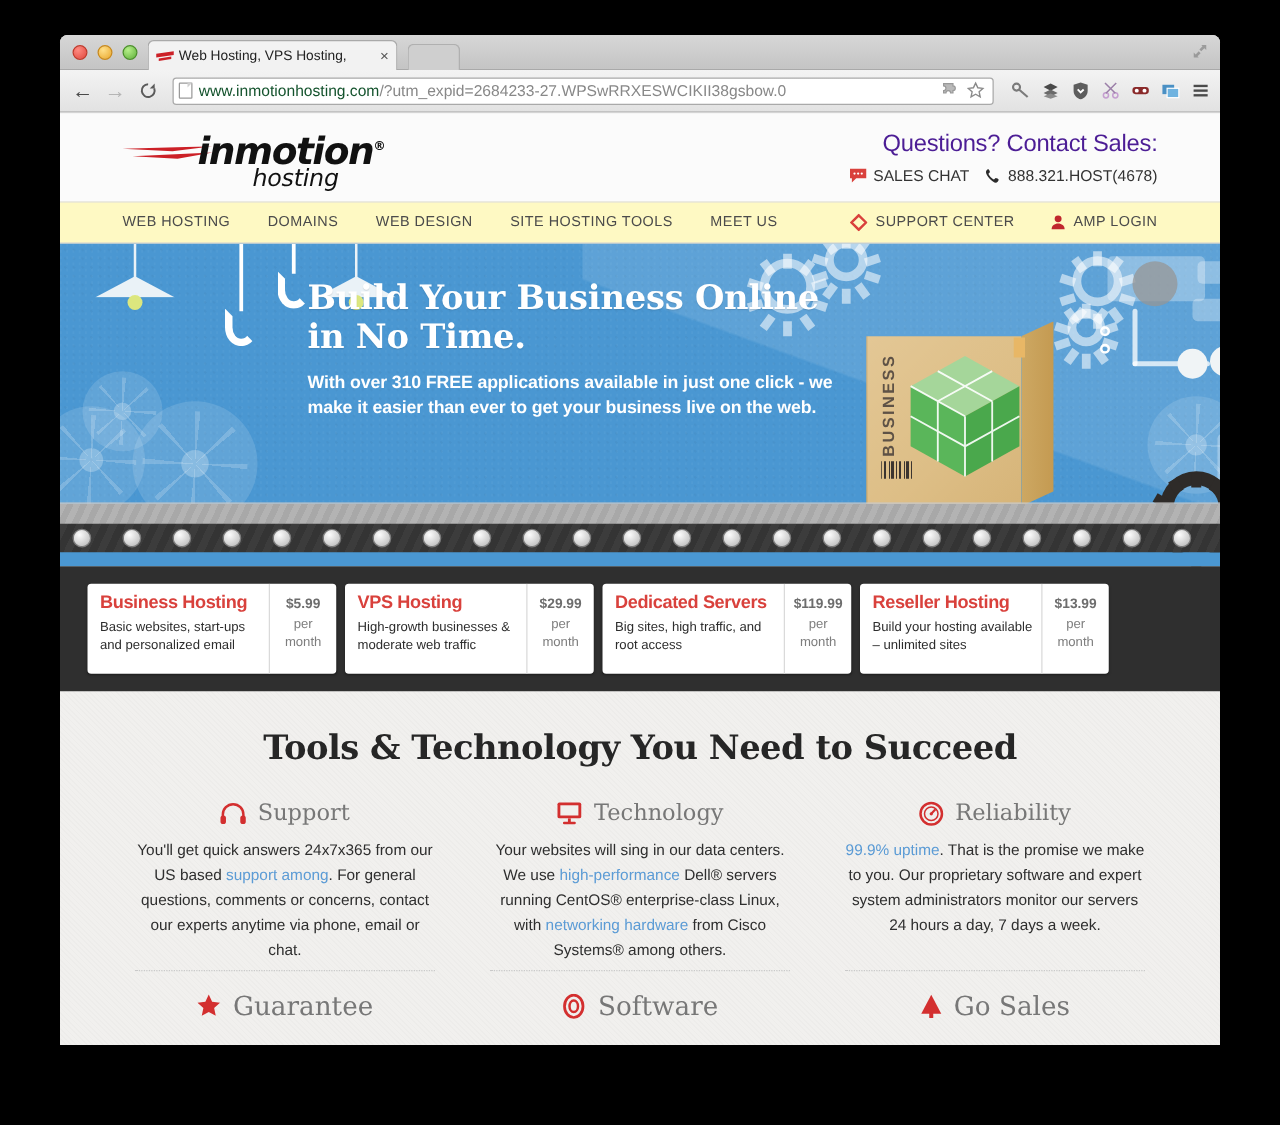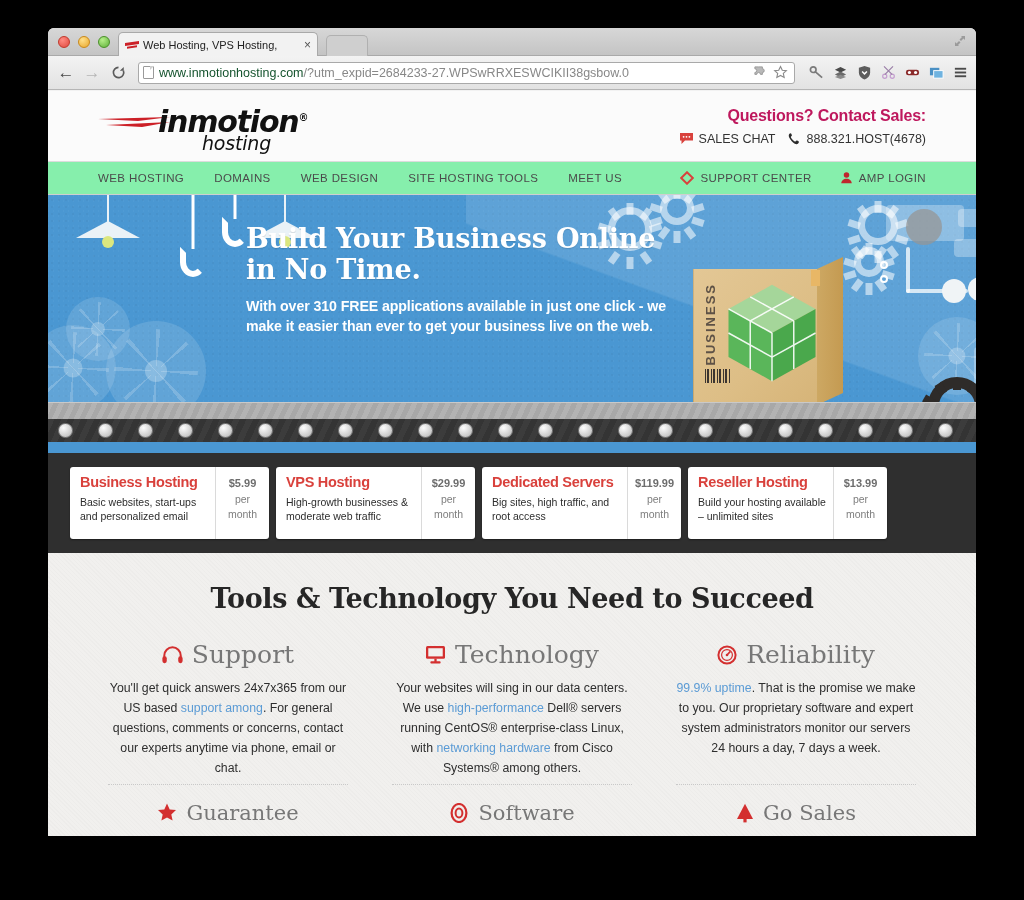--- a/index.html
+++ b/index.html
@@ -141,27 +141,27 @@
     font-size: 30px; letter-spacing: -1.2px; color:#111;
   }
   .logo .reg { font-size: 10px; vertical-align: super; font-weight:600; }
   .logo .sub {
     position:absolute; left:104px; top:32px;
     font-family: "DejaVu Sans", sans-serif;
     font-style: italic; font-size: 19px; color:#111;
     letter-spacing: -0.2px;
   }
   .contact { margin-left:auto; text-align:right; padding-right:26px; }
-  .contact .q { font-size: 16px; font-weight: bold; color:#be185d; letter-spacing:-.2px;}
+  .contact .q { font-size: 19px; font-weight: normal; color:#4c1d95; letter-spacing:-.2px;}
   .contact .row { margin-top:7px; display:flex; gap:12px; align-items:center; justify-content:flex-end;}
   .contact .item { display:flex; align-items:center; gap:5px; font-size:12.5px; color:#333; cursor:pointer;}
 
   
   .navbar {
-    height: 34px; background:#86efac;
+    height: 34px; background:#fef9c3;
     border-top:1px solid #dcdcdc; border-bottom:1px solid #cfcfcf;
     display:flex; align-items:center; padding:0 24px;
   }
   .navbar .links { display:flex; gap:30px; margin-left:26px; }
   .navbar .links a {
     font-size: 11.5px; color:#4b4b4b; letter-spacing:.4px;
     text-decoration:none; cursor:pointer;
   }
   .navbar .right { margin-left:auto; display:flex; gap:28px; padding-right:26px; }
   .navbar .right .item { display:flex; align-items:center; gap:6px; font-size:11.5px; color:#4b4b4b; letter-spacing:.4px; cursor:pointer;}
@@ -346,21 +346,21 @@
     letter-spacing:-0.4px;
   }
   .tgrid { display:flex; padding: 26px 38px 0 38px; }
   .tcol { flex:1 1 0; padding: 0 22px; text-align:center; position:relative; }
   .tcol .thead {
     display:flex; align-items:center; justify-content:center; gap:9px;
     margin-bottom: 10px;
   }
   .tcol .thead .tt {
     font-family:"DejaVu Serif", serif;
-    font-size: 25px; color:#777; font-weight:400;
+    font-size: 18px; color:#777; font-weight:400;
   }
   .tcol p { font-size: 12.3px; line-height:1.62; color:#2e2e2e; }
   .tcol p a { color:#5b9bd5; text-decoration:none; cursor:pointer; }
   .tcol .rule {
     position:absolute; left:22px; right:22px; bottom:-6px;
     border-bottom: 1px dotted #c9c9c9;
   }
   .tgrid2 { display:flex; padding: 22px 38px 0 38px; }
   .tgrid2 .tcol .thead .tt { font-size:21px; }
 

